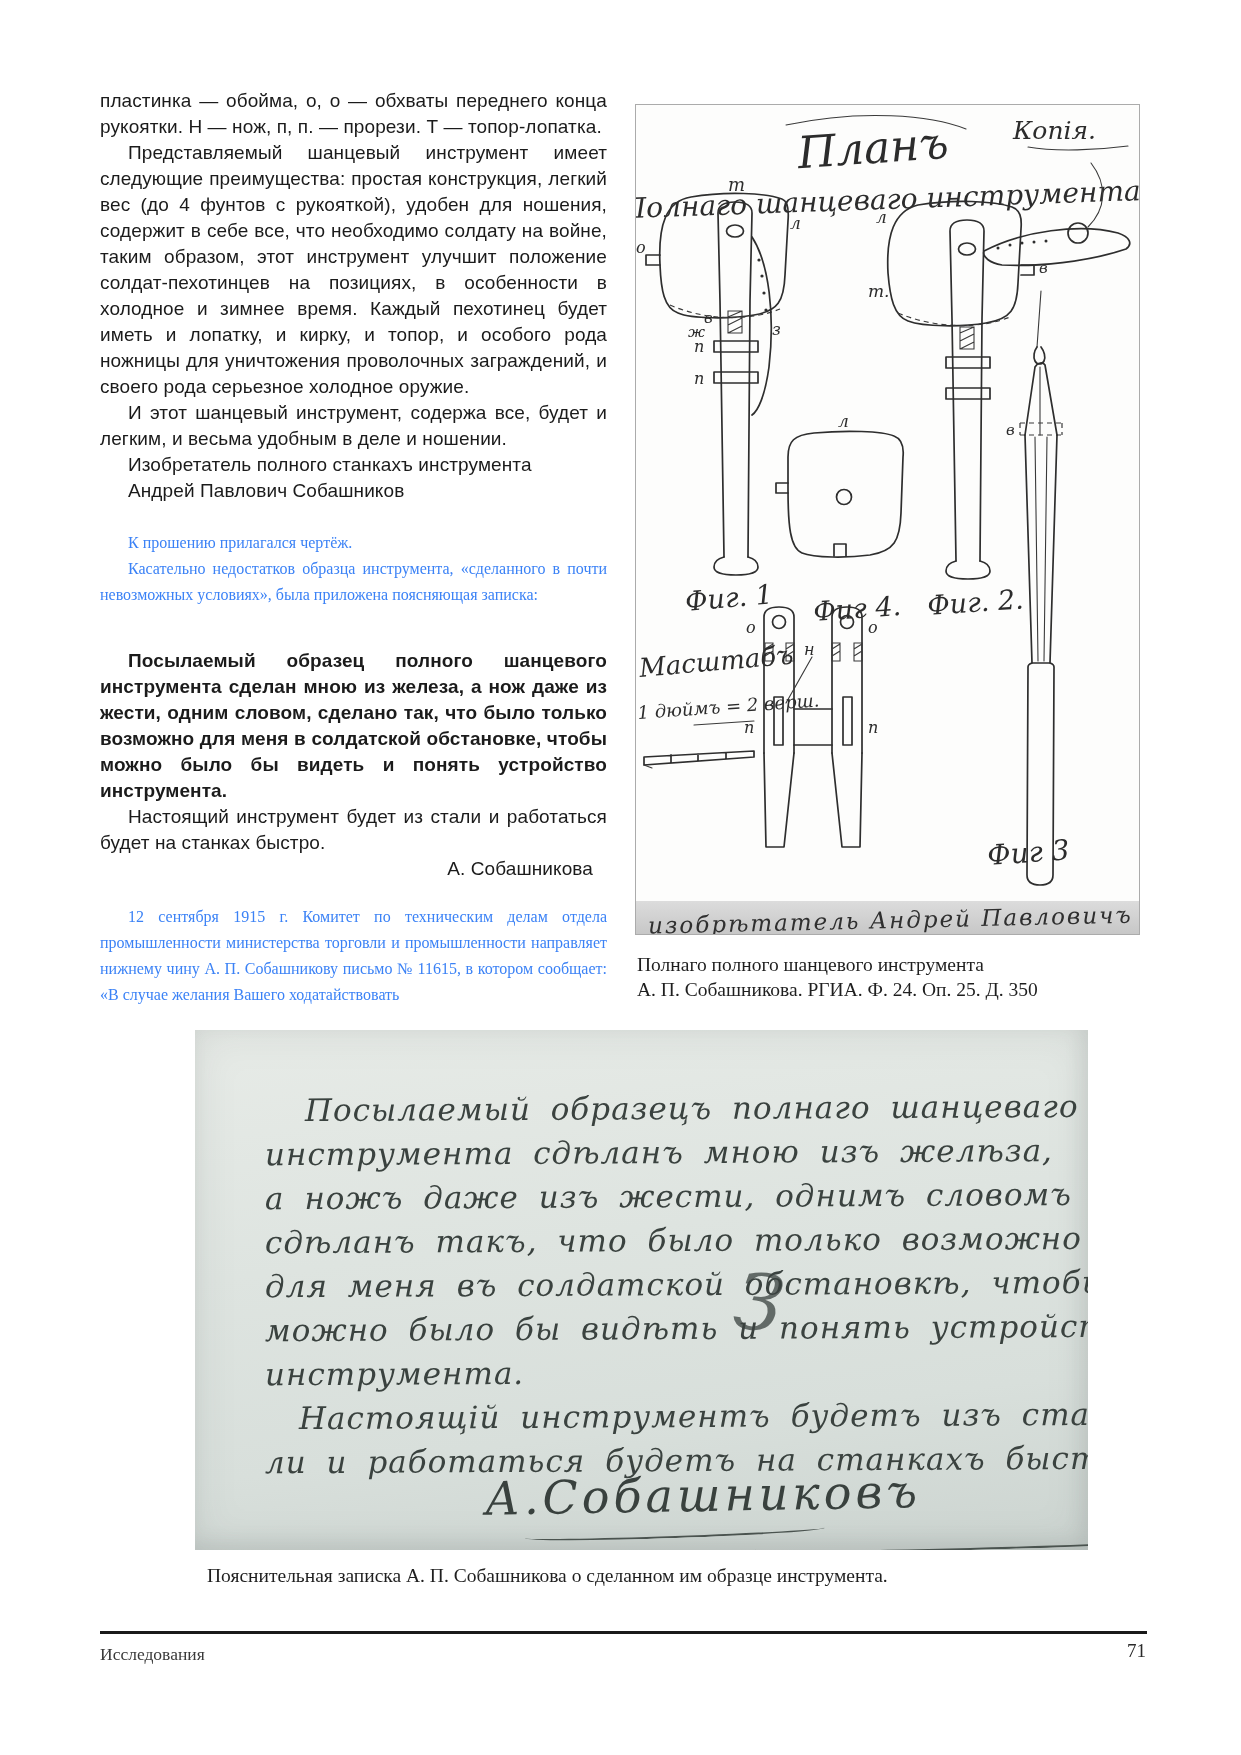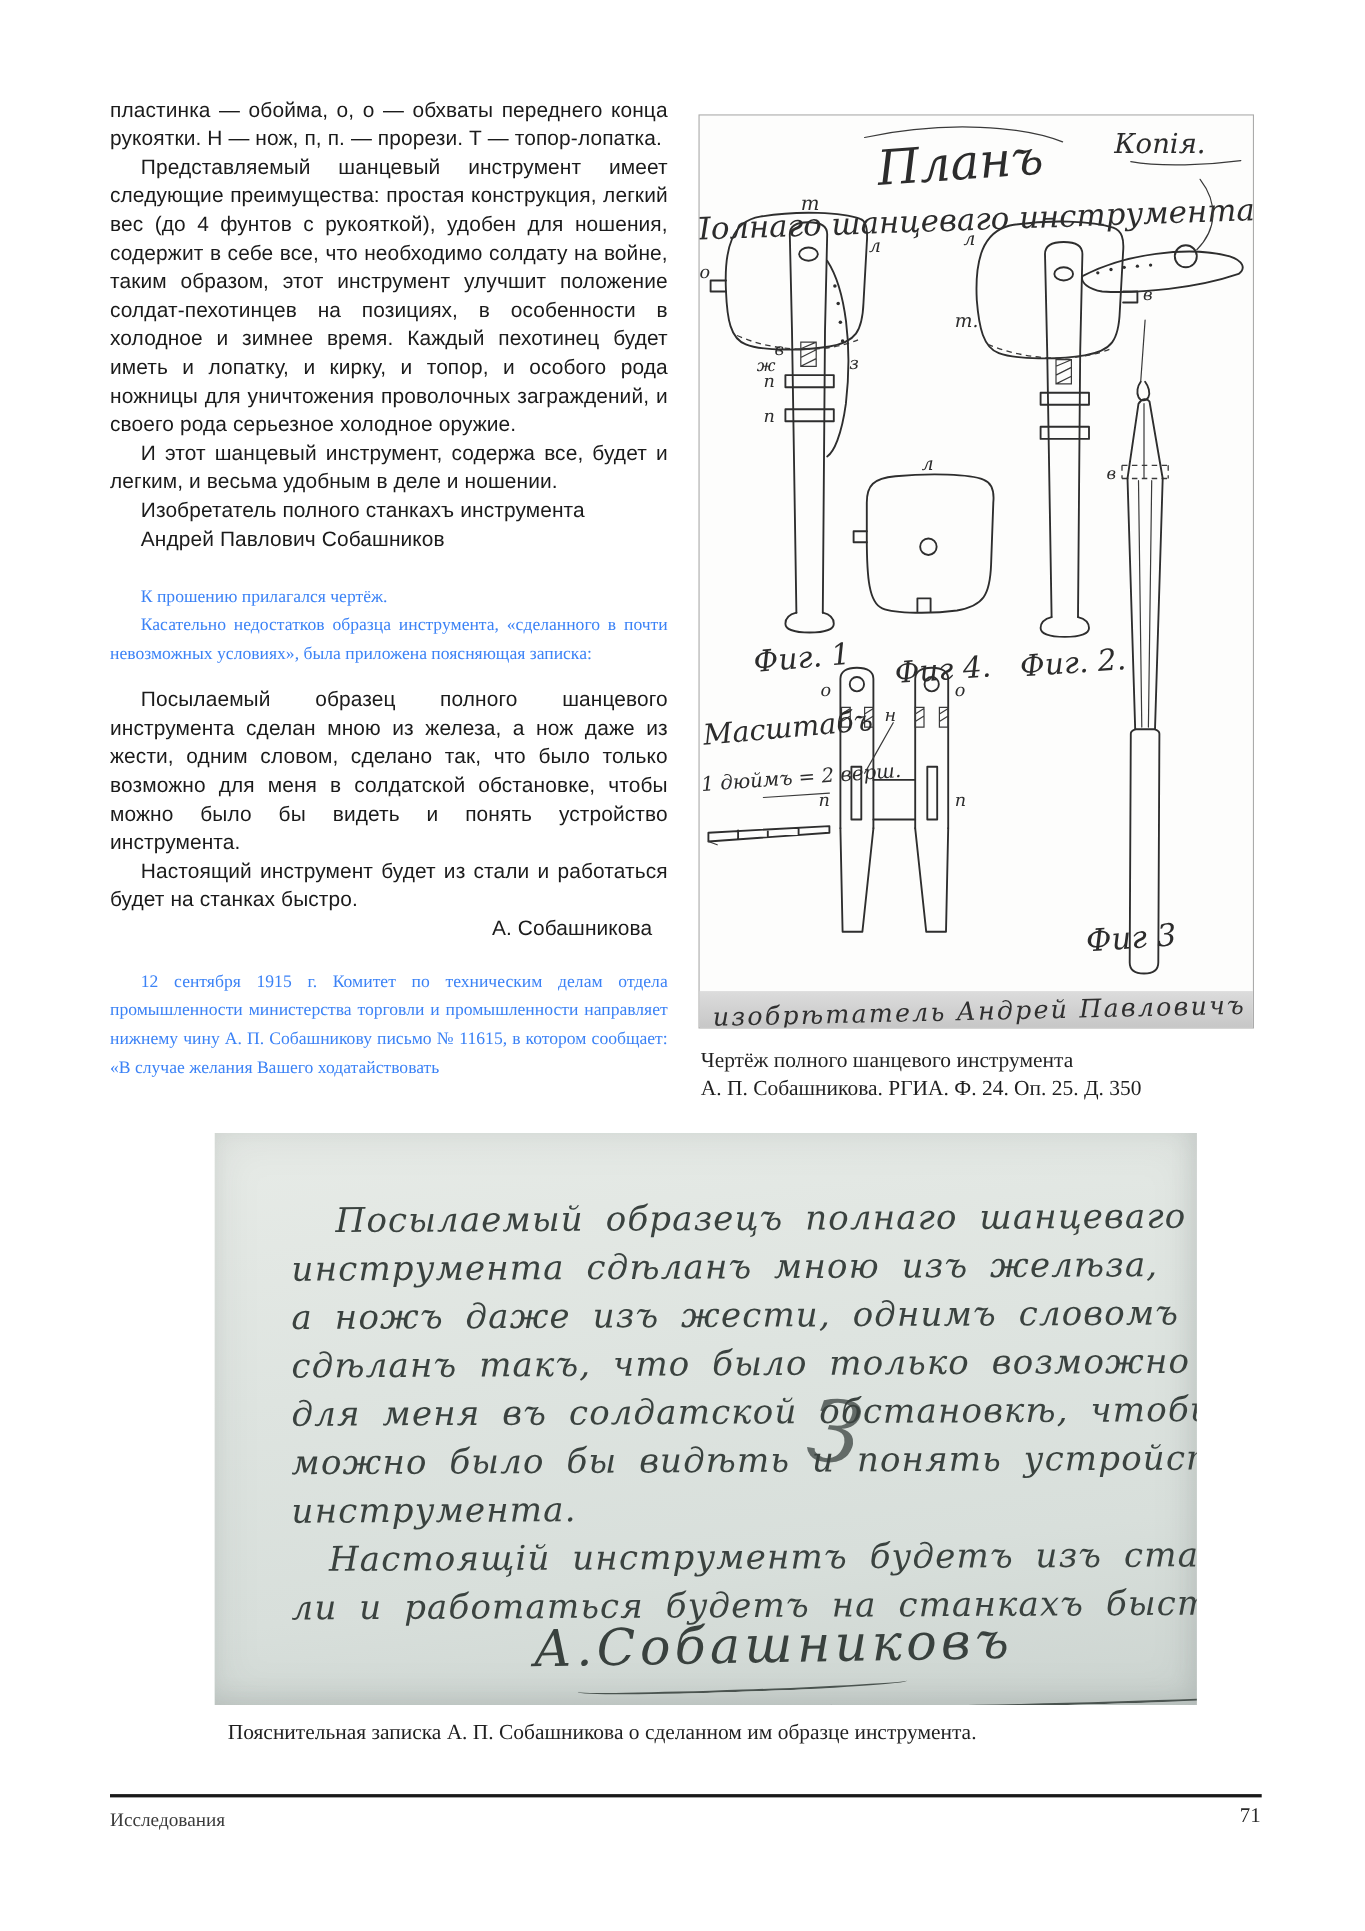--- a/index.html
+++ b/index.html
@@ -6,21 +6,21 @@
   body{width:1241px;height:1755px;position:relative;background:#ffffff;
        font-family:"Liberation Sans",sans-serif;color:#1b1b1b;overflow:hidden;}
 
   
   .col{position:absolute;left:100px;top:88px;width:507px;}
   .ps{font-family:"Liberation Sans",sans-serif;font-size:19px;line-height:26px;
       text-align:justify;margin:0;color:#1b1b1b;letter-spacing:.1px;}
   .pr{font-family:"Liberation Serif",serif;font-size:16px;line-height:26px;
       text-align:justify;margin:0;color:#3b82f6;}
   .ind{text-indent:28px;}
-  .gap26{margin-top:26px;} .gap24{margin-top:16px;} .gap22{margin-top:22px;}
+  .gap26{margin-top:26px;} .gap24{margin-top:40px;font-weight:bold;} .gap22{margin-top:22px;}
   .sig-right{text-align:right;padding-right:14px;}
 
   
   .fig-box{position:absolute;left:635px;top:104px;width:505px;height:831px;
            border:1px solid #ababab;background:#fdfdfc;box-sizing:border-box;}
   .fig-strip{position:absolute;left:0;bottom:0;width:100%;height:33px;
              background:linear-gradient(180deg,#dcdcdc,#c7c7c7);
              display:flex;align-items:center;overflow:hidden;}
   .fig-strip span{font-family:"DejaVu Serif","Liberation Serif",serif;font-style:italic;
              font-size:23px;color:#2f2f2f;white-space:nowrap;transform:rotate(-1.3deg);
@@ -194,21 +194,21 @@
         <path class="thin" d="M 8,660 L 16,663"></path>
       </g>
     </svg>
 
     <div class="fig-strip">
       <span>изобрѣтатель Андрей Павловичъ Собашниковъ</span>
     </div>
   </div>
 
   <div class="fig-caption">
-    <div>Чертёж полного шанцевого инструмента</div>
+    <div>Полнаго полного шанцевого инструмента</div>
     <div>А. П. Собашникова. РГИА. Ф. 24. Оп. 25. Д. 350</div>
   </div>
 
   <div class="note">
     <div class="note-lines">
       <div class="nline nl-ind1">Посылаемый образецъ полнаго шанцеваго</div>
       <div class="nline">инструмента сдѣланъ мною изъ желѣза,</div>
       <div class="nline">а ножъ даже изъ жести, однимъ словомъ</div>
       <div class="nline">сдѣланъ такъ, что было только возможно</div>
       <div class="nline">для меня въ солдатской обстановкѣ, чтобы</div>

